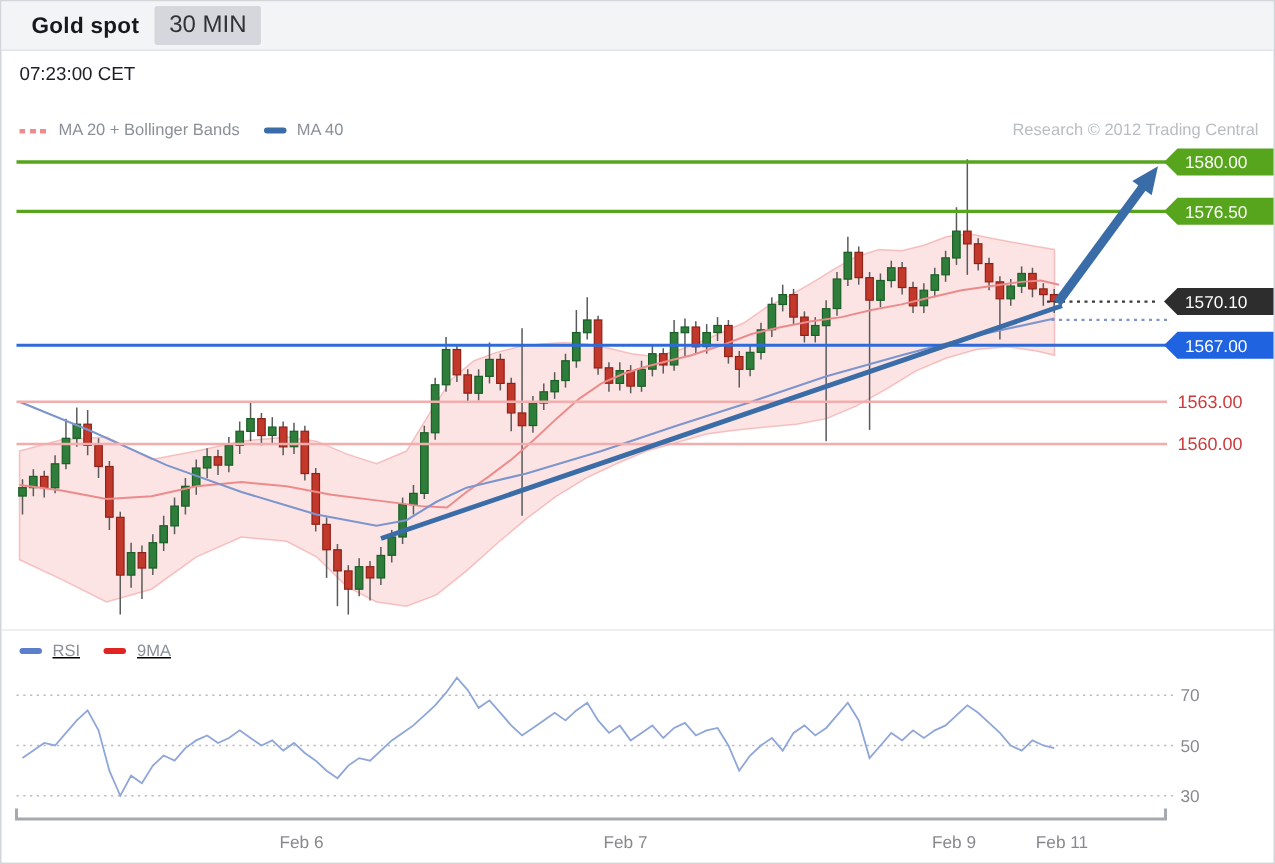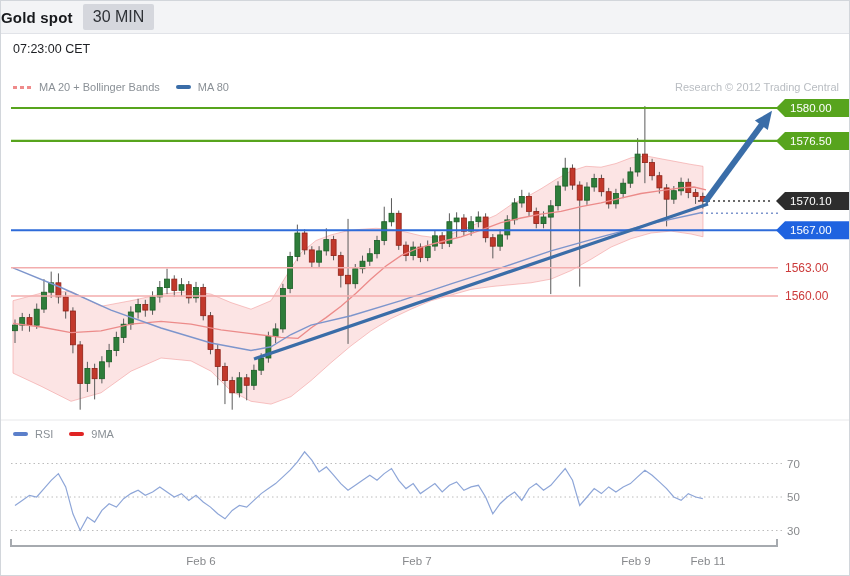--- a/index.html
+++ b/index.html
@@ -1,29 +1,29 @@
 <!DOCTYPE html>
 <html><head>
 <meta charset="utf-8">
 <style>
   html,body{margin:0;padding:0;background:#fff;}
   .app{position:relative;width:850px;height:576px;background:#fff;border:1px solid #d2d6db;
        box-sizing:border-box;font-family:"Liberation Sans",sans-serif;overflow:hidden;}
   #cv{position:absolute;left:0;top:0;}
   #cv text{font-family:"Liberation Sans",sans-serif;}
   header{position:absolute;left:0;top:0;width:100%;height:33px;background:#f3f4f6;
-         border-bottom:1px solid #e1e3e8;display:flex;align-items:center;padding-left:0;
+         border-bottom:1px solid #e1e3e8;display:flex;align-items:center;padding-left:20px;
          box-sizing:border-box;z-index:3;}
   .title{font-size:15px;font-weight:bold;color:#17191c;letter-spacing:.2px;}
   .badge{background:#d5d7dd;color:#2f3237;font-size:16px;padding:3px 10px;border-radius:2px;
          margin-left:10px;line-height:1.2;}
   .timestamp{position:absolute;left:12px;top:41px;font-size:12.5px;color:#1d1f23;z-index:2;}
   .legend{position:absolute;display:flex;align-items:center;z-index:2;}
   .legend-main{left:12px;top:80px;}
-  .legend-rsi{left:12px;top:427px;}
+  .legend-rsi{left:12px;top:427px;text-decoration:underline;}
   .sw{display:inline-block;height:4px;border-radius:2px;flex:none;}
   .sw-dash{width:19px;height:3px;border-radius:0;
            background:repeating-linear-gradient(90deg,#ef8b8b 0 4px,transparent 4px 7px);}
   .sw-blue{width:15px;background:#3a6da8;}
   .sw-rsi{width:15px;background:#5b7fca;}
   .sw-9ma{width:15px;background:#e02424;}
   .lg{font-size:11px;color:#8a9096;margin-left:7px;margin-right:16px;white-space:nowrap;}
   .watermark{position:absolute;right:10px;top:80px;font-size:11px;color:#b9bdc2;z-index:2;}
 </style>
 </head>
@@ -265,21 +265,21 @@
     <span class="title">Gold spot</span>
     <span class="badge">30 MIN</span>
   </header>
 
   <div class="timestamp">07:23:00 CET</div>
 
   <div class="legend legend-main">
     <span class="sw sw-dash"></span>
     <span class="lg">MA 20 + Bollinger Bands</span>
     <span class="sw sw-blue"></span>
-    <span class="lg">MA 80</span>
+    <span class="lg">MA 40</span>
   </div>
 
   <div class="watermark">Research © 2012 Trading Central</div>
 
   <div class="legend legend-rsi">
     <span class="sw sw-rsi"></span>
     <span class="lg">RSI</span>
     <span class="sw sw-9ma"></span>
     <span class="lg">9MA</span>
   </div>

